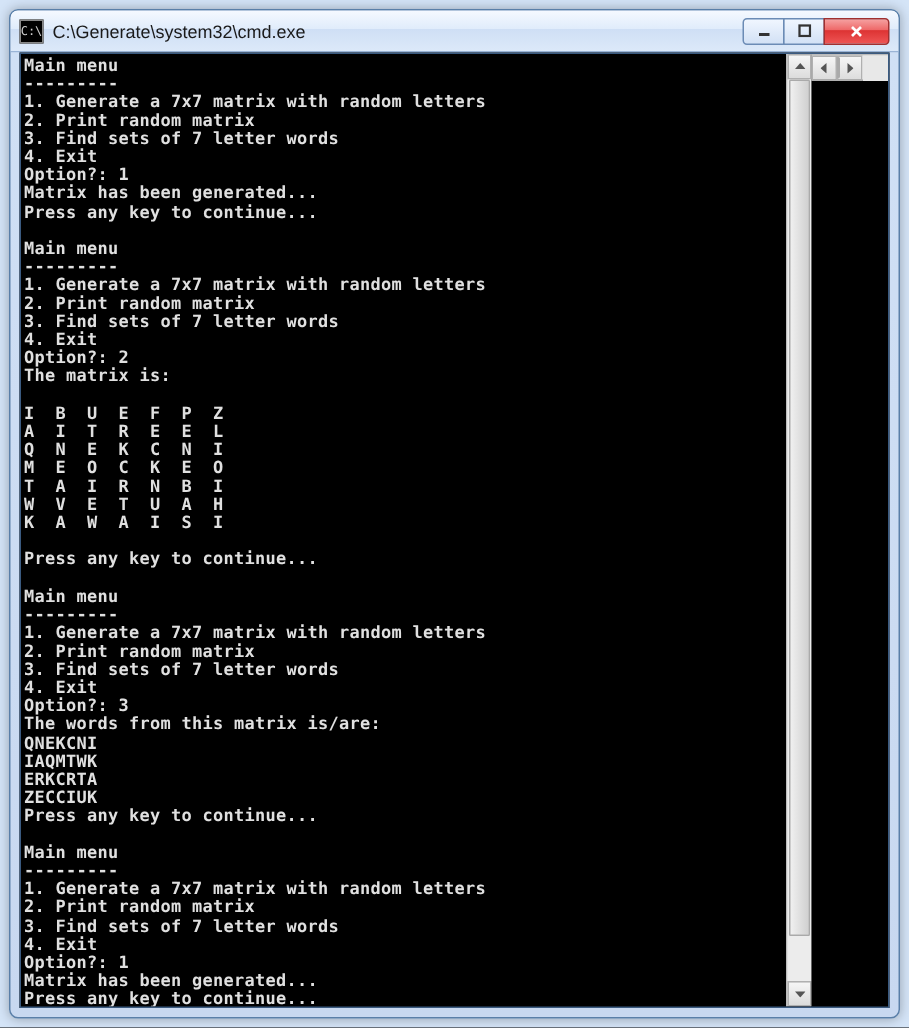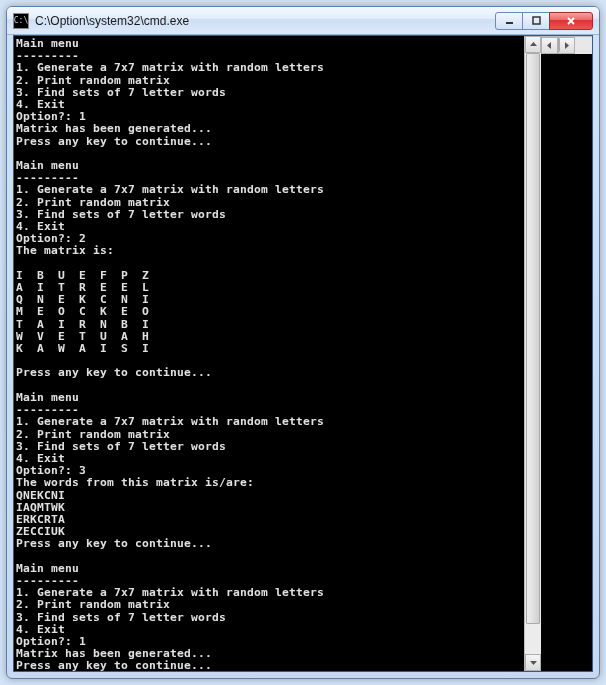--- a/index.html
+++ b/index.html
@@ -163,21 +163,21 @@
     height: 17px;
     background: #e8e8e8;
   }
 </style>
 </head>
 <body>
 
 <div class="window">
   <div class="titlebar">
     <div class="title-icon">C:\</div>
-    <div class="title-text">C:\Option\system32\cmd.exe</div>
+    <div class="title-text">C:\Generate\system32\cmd.exe</div>
     <div class="win-controls">
       <div class="win-btn min">
         <svg width="9" height="9" viewBox="0 0 9 9">
             <rect x="1" y="6" width="7" height="2" fill="#333"></rect>
           </svg>
       </div>
       <div class="win-btn max">
         <svg width="9" height="9" viewBox="0 0 9 9">
             <rect x="1" y="1" width="7" height="7" fill="none" stroke="#333" stroke-width="1.5"></rect>
           </svg>

